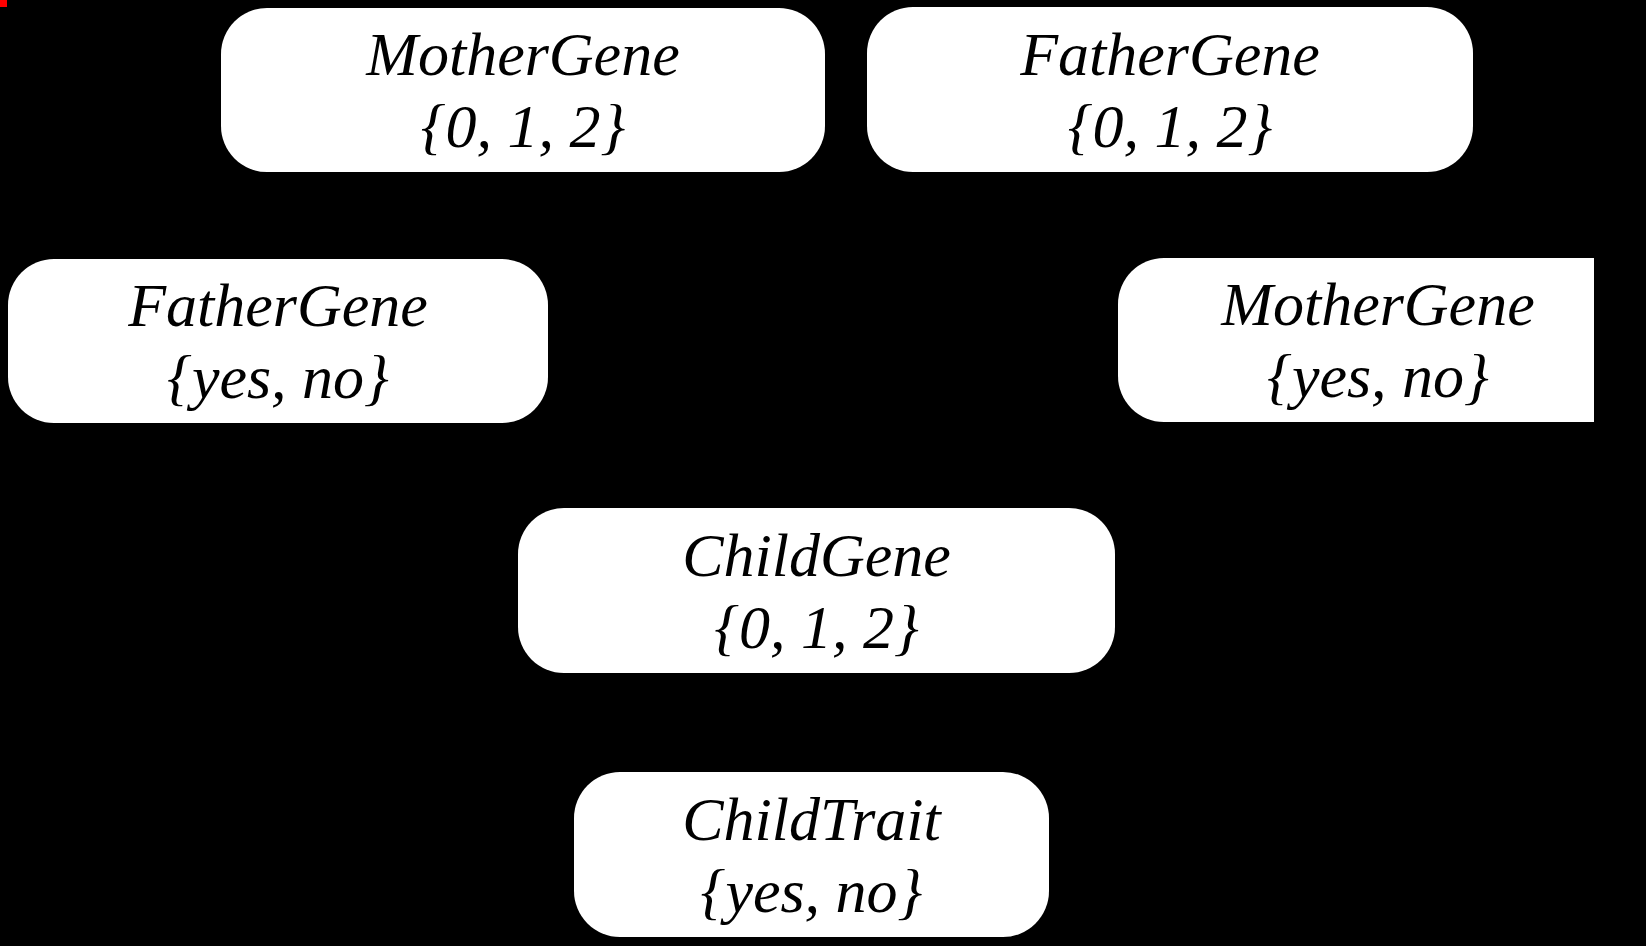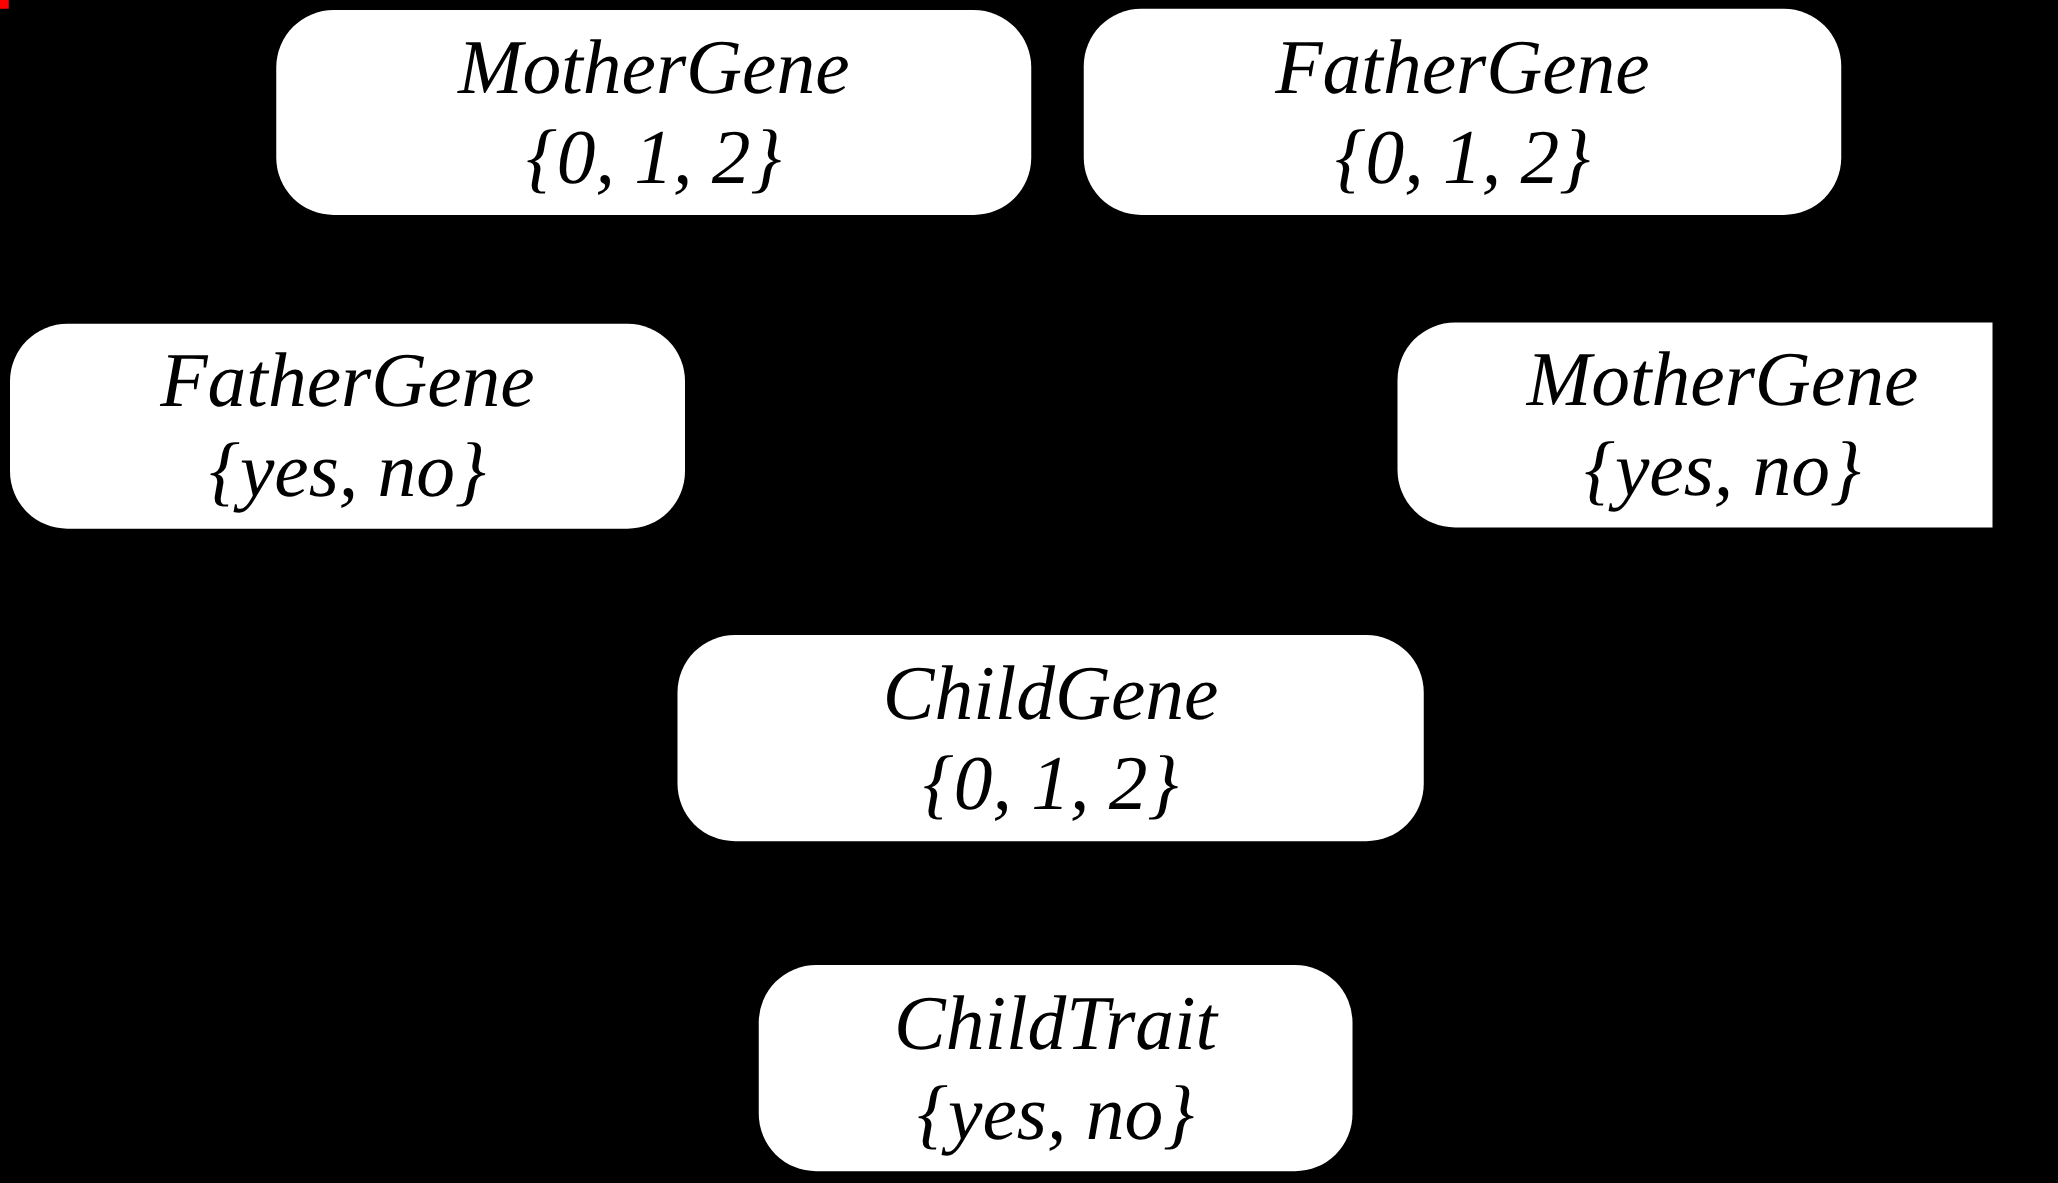--- a/index.html
+++ b/index.html
@@ -32,22 +32,22 @@
   .node .node-domain {
     font-size: 62px;
     line-height: 72px;
     white-space: nowrap;
   }
   
   .node-mother-gene  { left: 221px;  top: 8px;   width: 604px; height: 164px; }
   .node-father-gene  { left: 867px;  top: 7px;   width: 606px; height: 165px; }
   .node-mother-trait { left: 8px;    top: 259px; width: 540px; height: 164px; }
   .node-father-trait { left: 1118px; top: 258px; width: 520px; height: 164px; }
-  .node-child-gene   { left: 542px;  top: 508px; width: 597px; height: 165px; }
-  .node-child-trait  { left: 607px;  top: 772px; width: 475px; height: 165px; }
+  .node-child-gene   { left: 518px;  top: 508px; width: 597px; height: 165px; }
+  .node-child-trait  { left: 574px;  top: 772px; width: 475px; height: 165px; }
   .corner-artifact {
     position: absolute;
     left: 0;
     top: 0;
     width: 7px;
     height: 7px;
     background: var(--artifact-red, #fe0000);
   }
 </style>
 </head>

